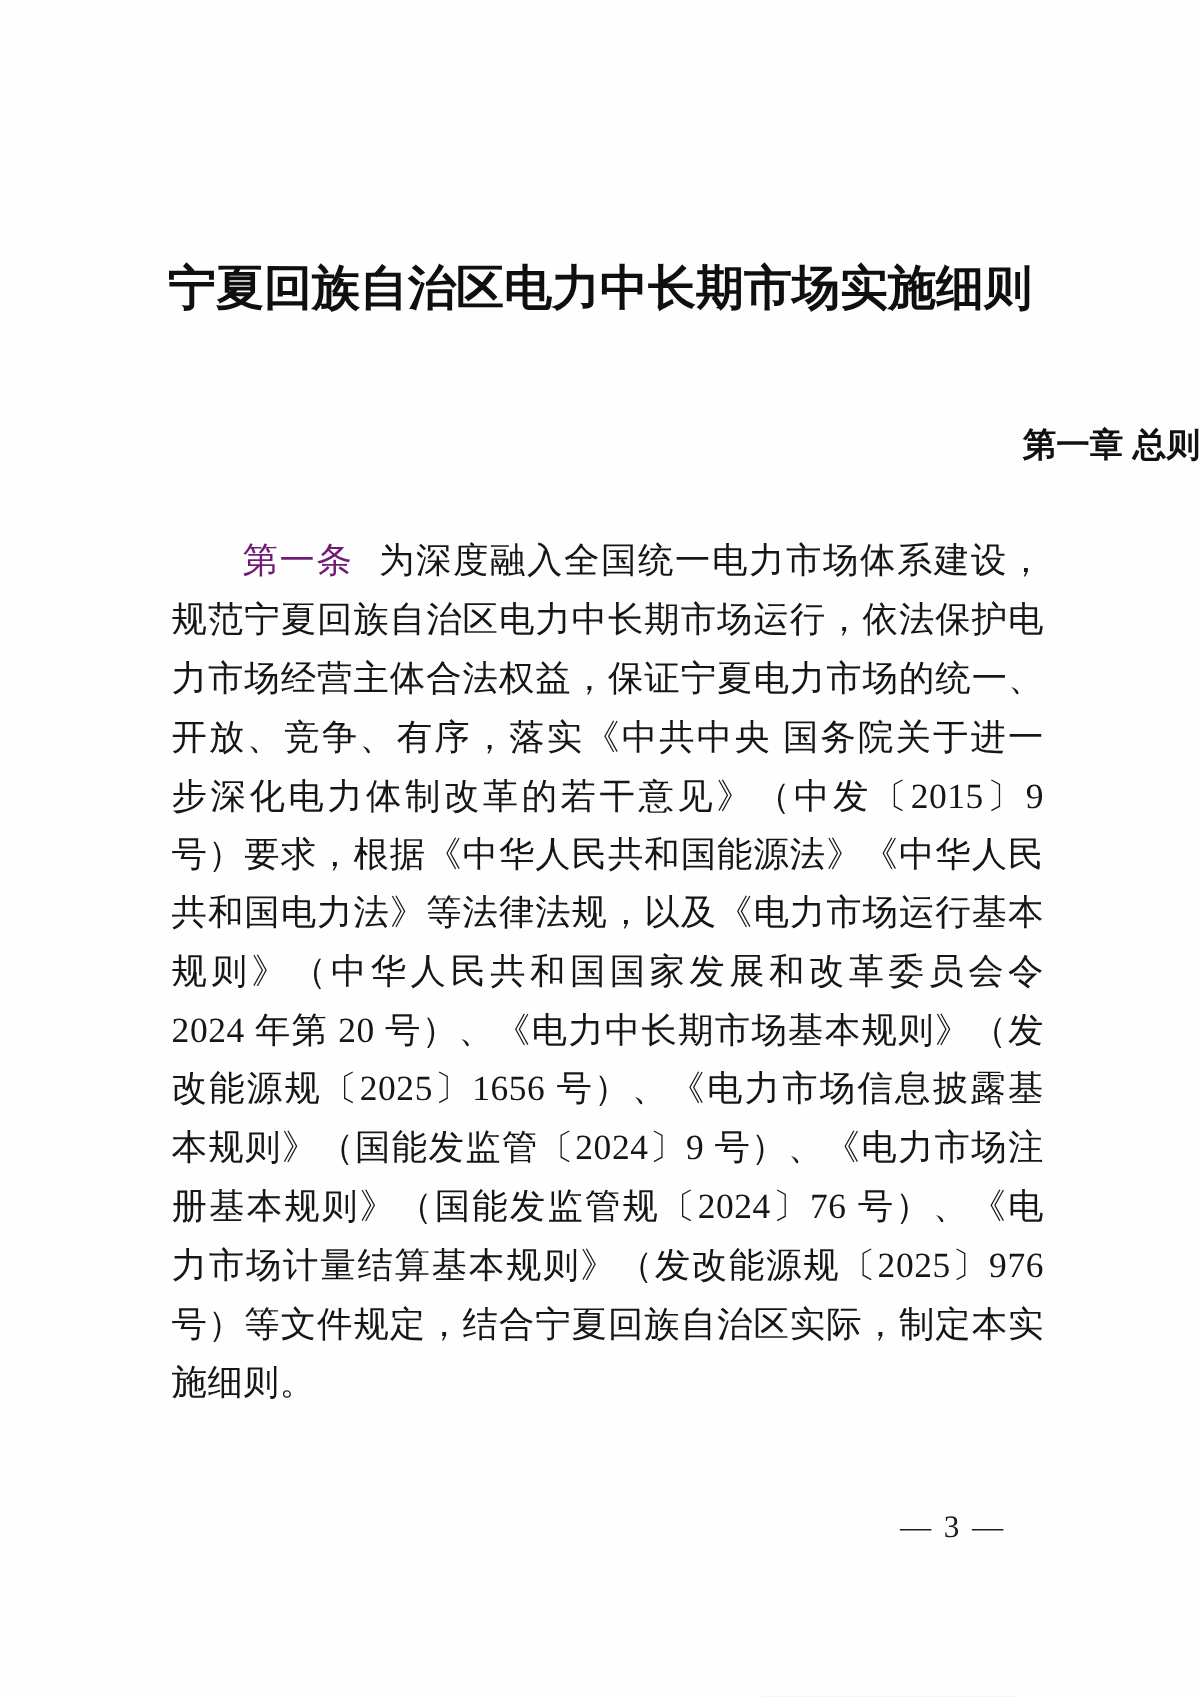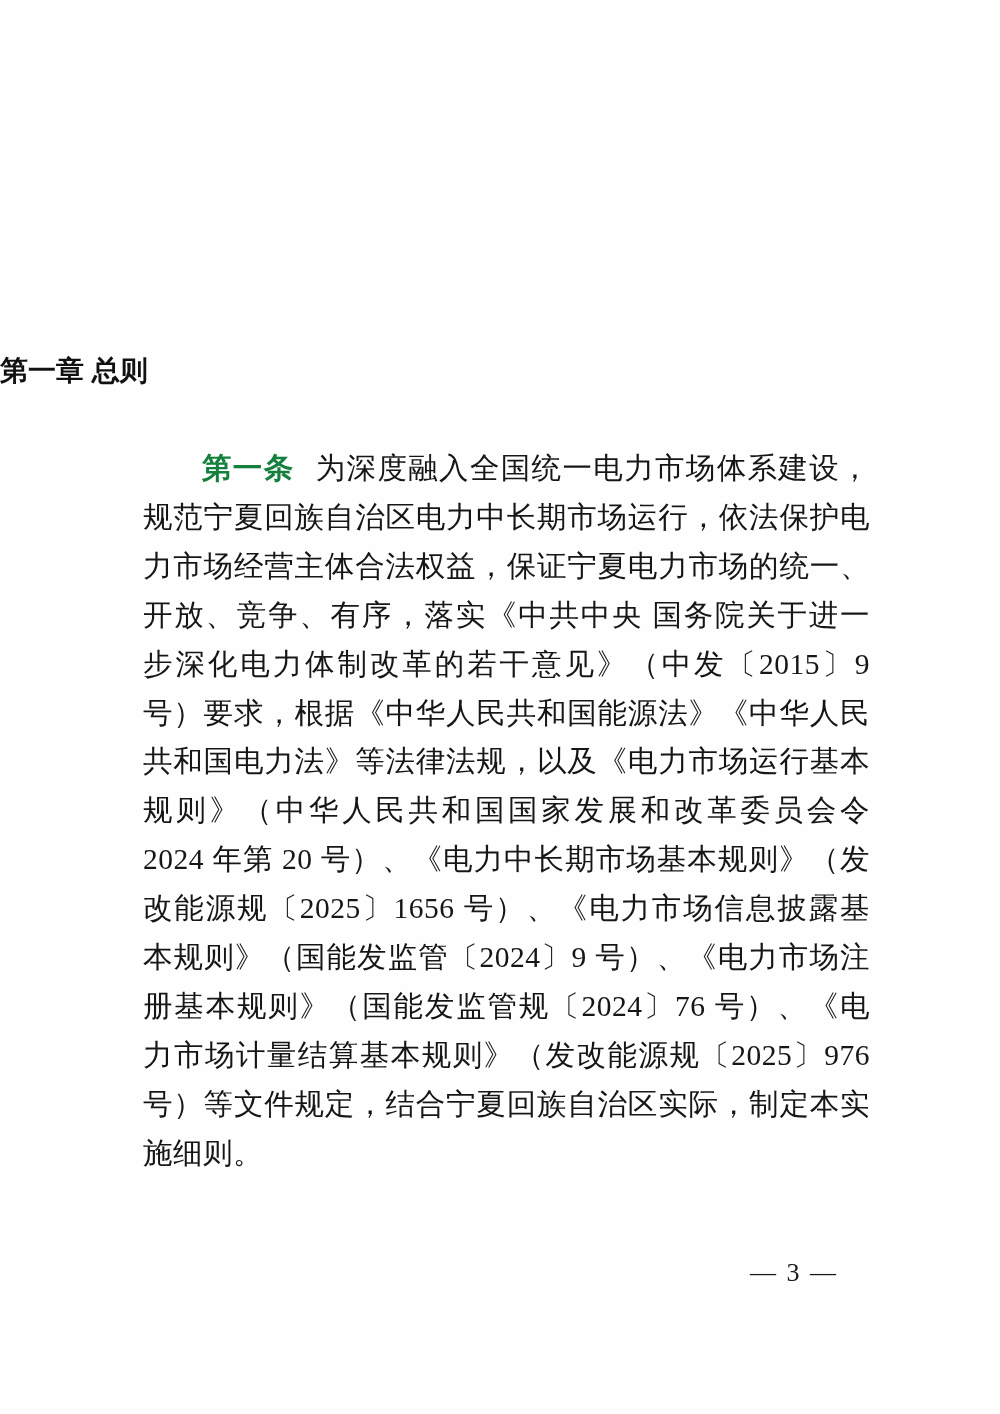--- a/index.html
+++ b/index.html
@@ -29,21 +29,21 @@
     font-weight: 700;
     letter-spacing: 0;
     color: #0f0f0f;
   }
   .chapter-heading {
     position: absolute;
     top: 352px;
     left: 0;
     width: 100%;
     margin: 0;
-    text-align: left;
+    text-align: right;
     font-family: "Liberation Sans", "DejaVu Sans", sans-serif;
     font-size: 28px;
     line-height: 38px;
     font-weight: 700;
     color: #111;
   }
   .body-text {
     position: absolute;
     top: 444px;
     left: 143px;
@@ -53,39 +53,40 @@
     margin: 0;
     font-size: 29.5px;
     line-height: 48.9px;
     text-align: justify;
     text-indent: 2em;
     letter-spacing: 0.5px;
     color: #161616;
   }
   .para .lead {
     font-family: "Liberation Sans", "DejaVu Sans", sans-serif;
-    font-weight: 700;
+    font-weight: 400;
     margin-right: 0.72em;
-    color: #15803d;
+    color: #701a75;
   }
   .page-number {
     position: absolute;
     top: 1256px;
     right: 162px;
     font-size: 26px;
     line-height: 34px;
     letter-spacing: 2px;
     color: #1a1a1a;
   }
 </style>
 </head>
 <body>
 
 <div class="page">
 
+  <h1 class="doc-title">宁夏回族自治区电力中长期市场实施细则</h1>
 
   <h2 class="chapter-heading">第一章 总则</h2>
 
   <div class="body-text">
 
     <p class="para"><span class="lead">第一条</span><span>为深度融入全国统一电力市场体系建设，规范宁夏回族自治区电力中长期市场运行，依法保护电力市场经营主体合法权益，保证宁夏电力市场的统一、开放、竞争、有序，落实《中共中央 国务院关于进一步深化电力体制改革的若干意见》（中发〔2015〕9 号）要求，根据《中华人民共和国能源法》《中华人民共和国电力法》等法律法规，以及《电力市场运行基本规则》（中华人民共和国国家发展和改革委员会令 2024 年第 20 号）、《电力中长期市场基本规则》（发改能源规〔2025〕1656 号）、《电力市场信息披露基本规则》（国能发监管〔2024〕9 号）、《电力市场注册基本规则》（国能发监管规〔2024〕76 号）、《电力市场计量结算基本规则》（发改能源规〔2025〕976 号）等文件规定，结合宁夏回族自治区实际，制定本实施细则。</span></p>
 
 
   </div>
 

